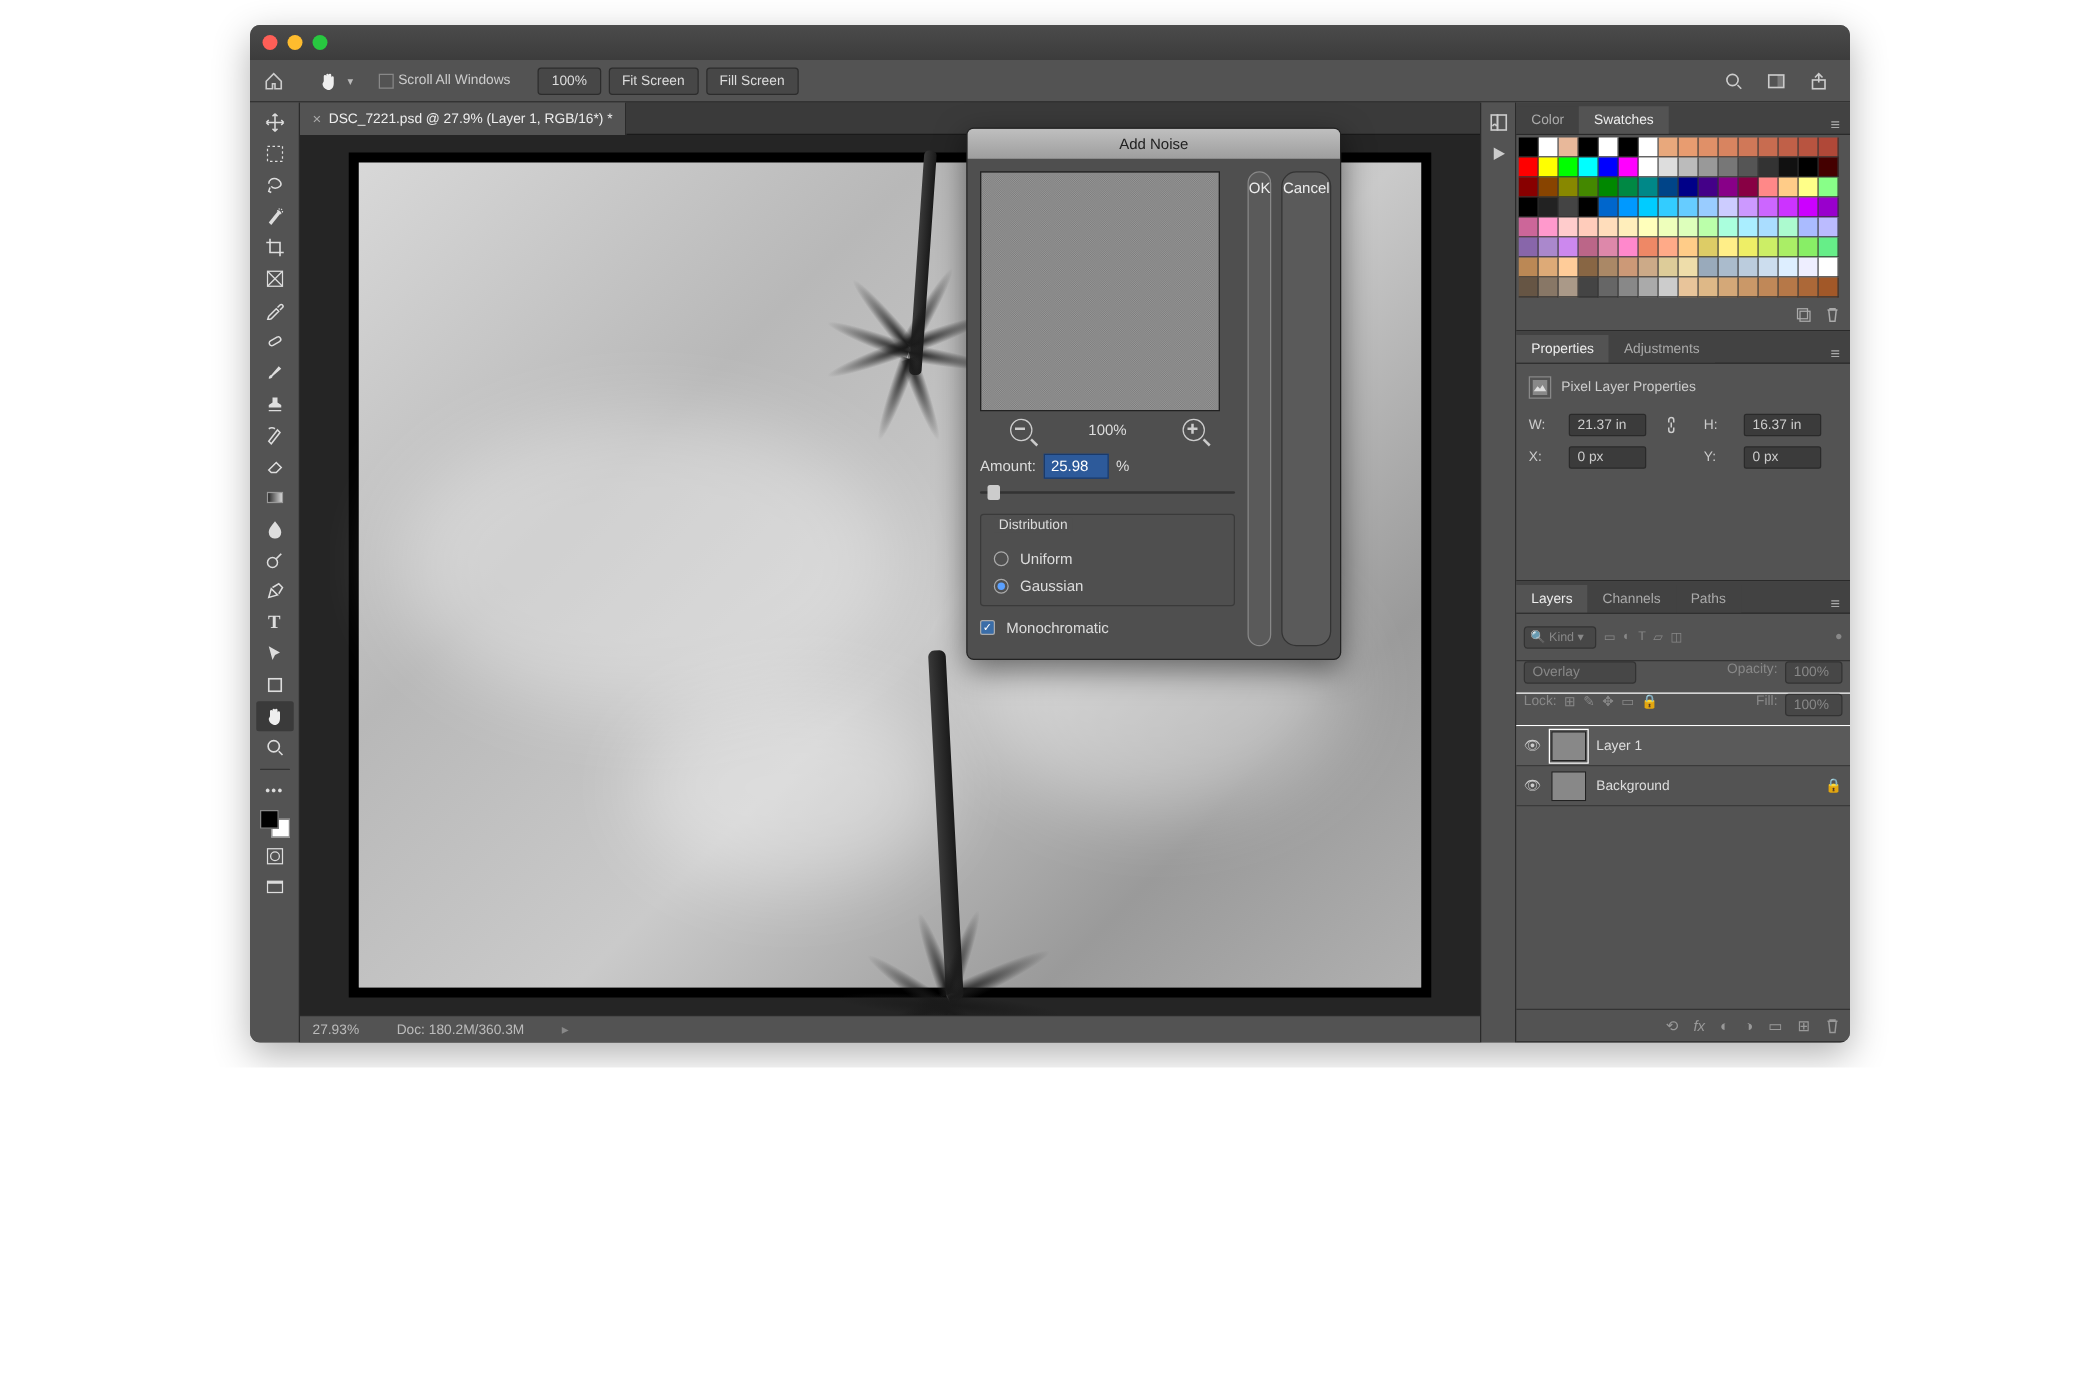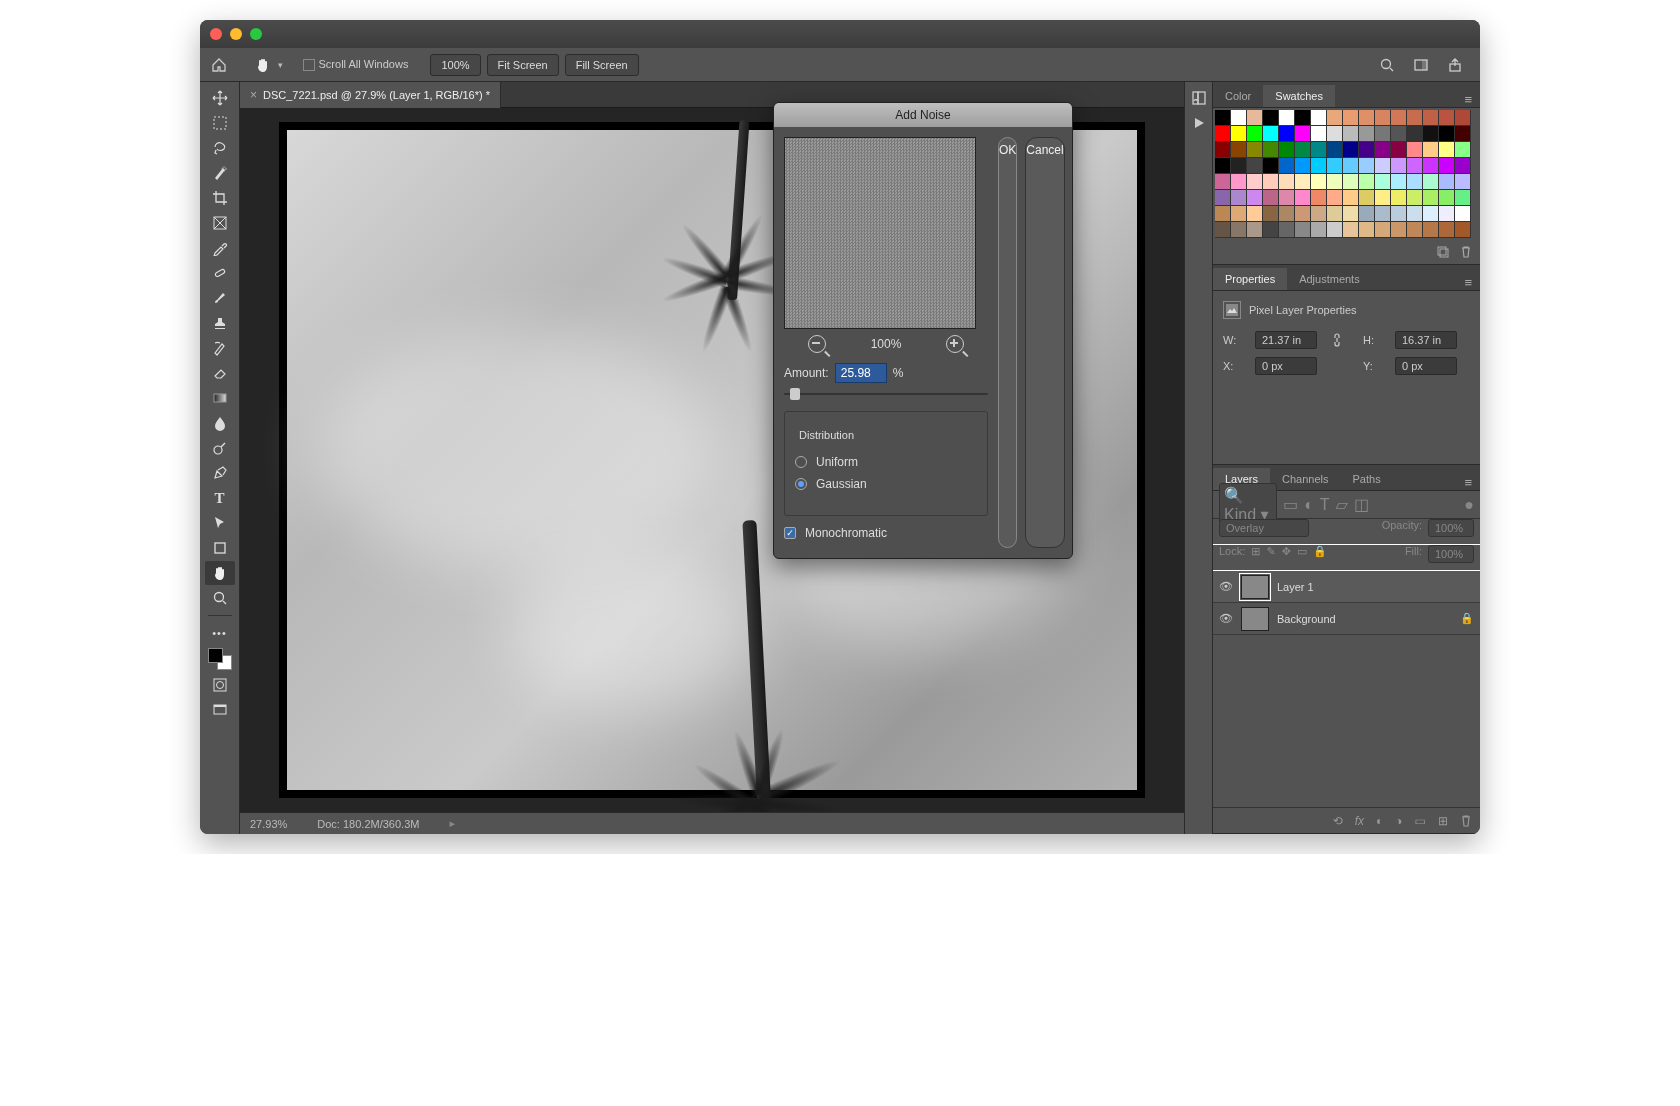--- a/index.html
+++ b/index.html
@@ -48,21 +48,21 @@
 .sw{width:16px;height:16px;border-right:1px solid #333;border-bottom:1px solid #333}
 .panel-footer{height:24px;display:flex;justify-content:flex-end;align-items:center;gap:10px;padding:0 8px;color:#aaa;font-size:12px}
 .props-body{padding:10px;color:#ccc;font-size:11px}
 .props-body .hdr{display:flex;align-items:center;gap:8px;margin-bottom:12px}
 .props-body .hdr .ic{width:18px;height:18px;border:1px solid #888;display:flex;align-items:center;justify-content:center}
 .prow{display:flex;gap:14px;margin-bottom:8px;align-items:center}
 .prow .lbl{width:18px;color:#ccc}
 .prow .val{background:#3b3b3b;border:1px solid #2a2a2a;padding:2px 6px;width:62px;border-radius:2px}
 .link-ic{width:18px;text-align:center}
 .layers-body{flex:1;display:flex;flex-direction:column}
-.lfilter{height:28px;display:flex;align-items:center;gap:6px;padding:0 6px;border-bottom:1px solid #333;color:#888;font-size:16px}
+.lfilter{height:38px;display:flex;align-items:center;gap:6px;padding:0 6px;border-bottom:1px solid #333;color:#888;font-size:10px}
 .lfilter .srch{border:1px solid #333;background:#474747;border-radius:3px;padding:2px 4px;width:58px}
 .lrow2{height:26px;display:flex;align-items:flex-start;padding:0 6px;gap:6px;border-bottom:1px solid #ffffff;color:#888;font-size:11px}
 .lrow2 .sel{border:1px solid #333;background:#474747;padding:2px 6px;border-radius:3px;width:90px}
 .layer{height:32px;display:flex;align-items:center;gap:8px;padding:0 6px;color:#ddd;font-size:11px;border-bottom:1px solid #3a3a3a}
 .layer.selected{background:#5a5a5a}
 .eye{width:14px;color:#ccc}
 .thumb{width:28px;height:24px;background:#888;border:1px solid #222}
 .thumb.sel{outline:1px solid #fff;outline-offset:1px}
 .lock{margin-left:auto;color:#aaa}
 .layers-footer{height:26px;display:flex;justify-content:flex-end;align-items:center;gap:12px;padding:0 8px;color:#999;font-size:12px;border-top:1px solid #333}
@@ -75,21 +75,21 @@
 .zoom-row{display:flex;align-items:center;justify-content:space-between;padding:6px 24px;font-size:12px}
 .mag{width:18px;height:18px;border:1.5px solid #ccc;border-radius:50%;position:relative}
 .mag::after{content:'';position:absolute;width:7px;height:1.5px;background:#ccc;right:-6px;bottom:-2px;transform:rotate(45deg)}
 .mag.minus::before,.mag.plus::before{content:'';position:absolute;left:3px;top:6px;width:8px;height:1.5px;background:#ccc}
 .mag.plus .v{position:absolute;left:6.5px;top:3px;width:1.5px;height:8px;background:#ccc}
 .amount-row{display:flex;align-items:center;gap:6px;margin-top:4px}
 .amount-row input{width:52px;background:#2d5a9a;border:1px solid #1a3a6a;color:#fff;padding:2px 5px;font-size:12px;text-align:left}
 .slider{position:relative;height:18px;margin-top:2px}
 .slider-track{position:absolute;top:8px;left:0;right:0;height:2px;background:#333;border-radius:1px}
 .slider-handle{position:absolute;top:3px;left:6px;width:10px;height:12px;background:#ccc;border-radius:2px}
-.fieldset{border:1px solid #3a3a3a;border-radius:3px;margin-top:8px;padding:16px 10px}
+.fieldset{border:1px solid #3a3a3a;border-radius:3px;margin-top:8px;padding:0 10px}
 .fieldset .legend{font-size:11px;margin:-14px 0 6px 0;background:#4f4f4f;display:inline-block;padding:0 4px}
 .radio-row,.check-row{display:flex;align-items:center;gap:9px;margin:8px 0}
 .radio{width:12px;height:12px;border-radius:50%;border:1.5px solid #aaa;display:flex;align-items:center;justify-content:center}
 .radio.checked::after{content:'';width:6px;height:6px;background:#5aa0ff;border-radius:50%}
 .checkbox{width:12px;height:12px;border:1.5px solid #aaa;border-radius:2px;display:flex;align-items:center;justify-content:center;background:#3a6da8}
 .checkbox::after{content:'✓';font-size:9px;color:#fff}
 .dlg-right{width:64px;display:flex;gap:8px;align-items:stretch}
 .dlg-btn{background:#5a5a5a;border:1px solid #333;color:#eee;padding:5px 0;border-radius:12px;font-size:12px;text-align:center}
 .dlg-btn.primary{border:1px solid #888}
 svg{display:block}

